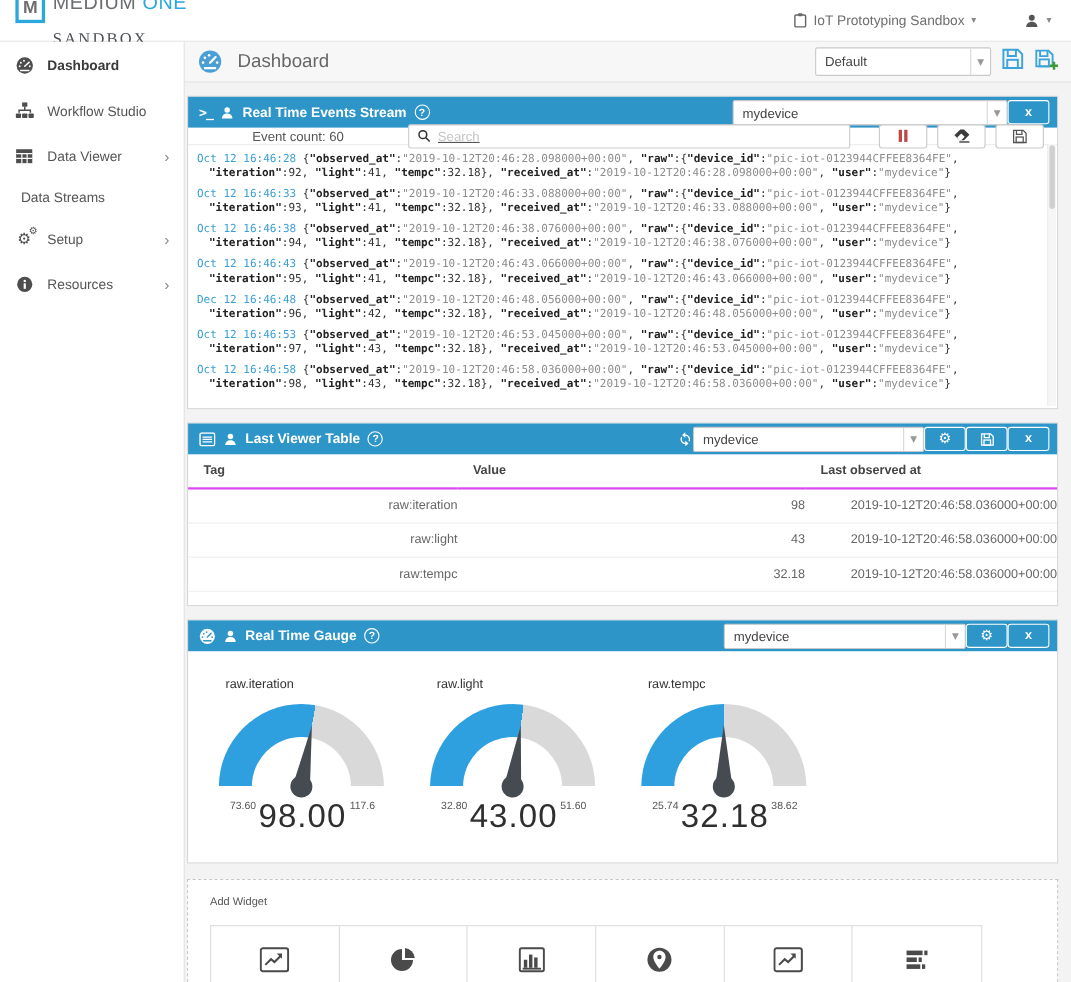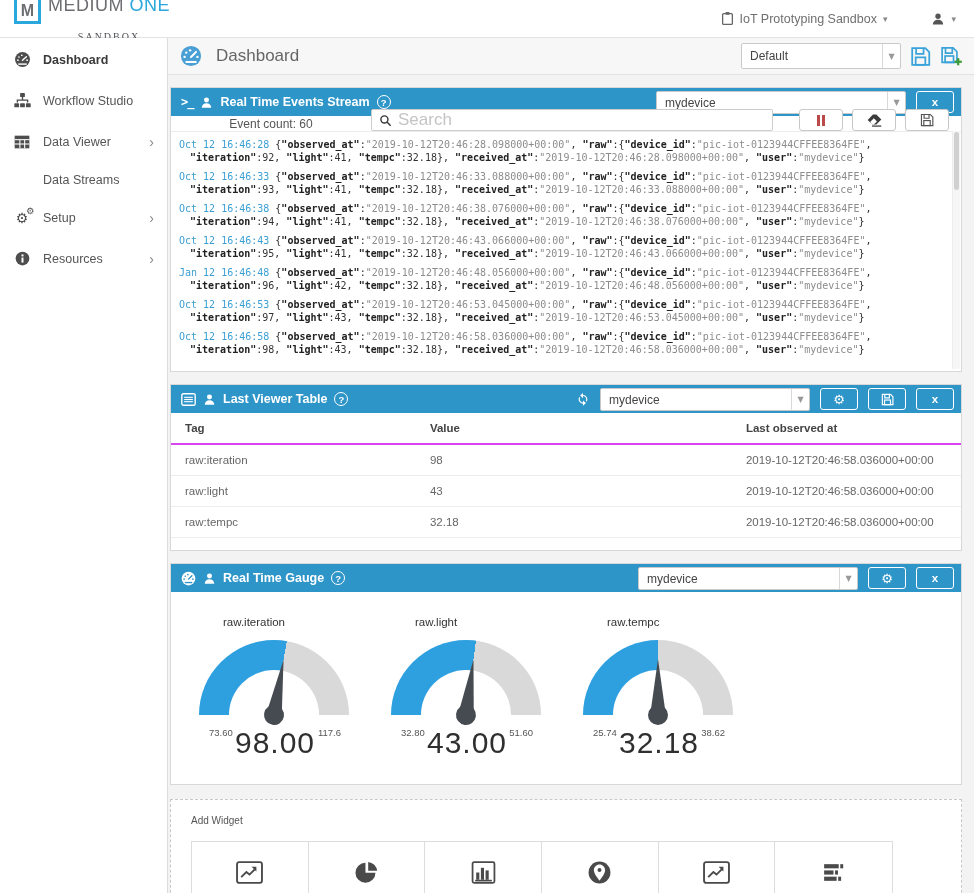--- a/index.html
+++ b/index.html
@@ -7,102 +7,102 @@
     font-family:"Liberation Sans", sans-serif; }
 
   
   .app-header { height:38px; display:flex; align-items:center; justify-content:space-between;
     padding:0 10px 0 14px; border-bottom:1px solid #e3e3e3; background:#fff; }
   .logo { display:flex; align-items:flex-start; }
   .logo-mark { width:27px; height:27px; border:3px solid #2aa7dc; color:#6d6e71; font-weight:bold;
     font-size:16px; display:grid; place-items:center; margin-right:7px; margin-top:2px; }
   .logo-brand { font-size:18px; letter-spacing:.5px; color:#6d6e71; font-weight:500; }
   .logo-brand .b2 { color:#2aa7dc; }
-  .logo-sub { font-family:"Liberation Serif", serif; font-size:10px; letter-spacing:2px;
-    color:#4f5256; text-align:center; margin-top:15px; }
+  .logo-sub { font-family:"Liberation Serif", serif; font-size:15px; letter-spacing:2px;
+    color:#4f5256; text-align:left; margin-top:15px; }
   .app-header-right { display:flex; align-items:center; gap:44px; margin-right:8px; }
   .env, .usr { display:flex; align-items:center; gap:6px; color:#6f6f6f; font-size:12.5px; cursor:pointer; }
   .caret { color:#888; font-size:9px; font-family:"DejaVu Sans", sans-serif; }
 
   
   .layout { display:flex; height:calc(100% - 38px); }
   .sidebar { width:168px; background:#fff; border-right:1px solid #dcdcdc; padding-top:1px; flex:none; }
   .side-item { height:41px; display:flex; align-items:center; padding:0 13px; font-size:12.5px;
     color:#555; cursor:pointer; }
   .side-item .sicon { width:18px; margin-right:12px; display:flex; justify-content:center; align-items:center; }
   .side-item .chev { margin-left:auto; color:#888; font-size:14px; }
   .chev.down { transform:rotate(90deg); display:inline-block; }
   .side-item.active { color:#3a3a3a; font-weight:bold; }
-  .side-sub { height:35px; padding-left:43px; font-weight:normal; }
+  .side-sub { height:35px; padding-left:19px; font-weight:normal; }
   .gear-duo { position:relative; font-family:"DejaVu Sans", sans-serif; color:#4d4d4d; }
   .gear-duo .g1 { font-size:14px; }
   .gear-duo .g2 { font-size:9px; position:absolute; top:-4px; right:-6px; }
 
   .main { flex:1; background:#f3f3f3; display:flex; flex-direction:column; overflow:hidden; }
   .page-head { height:37px; flex:none; background:#f7f7f7; border-bottom:1px solid #e2e2e2;
     display:flex; align-items:center; padding:0 12px; }
   .page-title { font-size:17px; color:#666; margin-left:14px; }
-  .ph-right { margin-left:auto; display:flex; align-items:center; gap:9px; }
+  .ph-right { margin-left:auto; display:flex; align-items:flex-start; gap:9px; }
   .content { flex:1; overflow:hidden; }
 
   
   .sel { display:flex; align-items:stretch; background:#fff; border:1px solid #c9c9c9;
     border-radius:2px; height:26px; font-size:12px; color:#444; cursor:pointer; }
   .sel .val { padding:5px 8px 0 8px; flex:1; white-space:nowrap; overflow:hidden; }
   .sel .caret-box { width:18px; border-left:1px solid #d8d8d8; display:grid; place-items:center;
     color:#999; font-size:8px; font-family:"DejaVu Sans", sans-serif; }
   .head-btn { min-width:38px; height:22px; border:1px solid #fff; border-radius:3px; background:transparent;
     color:#fff; display:grid; place-items:center; font-size:11.5px; font-weight:bold; cursor:pointer; }
   .tool-btn { width:44px; height:22px; border:1px solid #c9c9c9; border-radius:3px; background:#fff;
     display:flex; justify-content:center; align-items:center; gap:2px; margin-left:9px; cursor:pointer; }
 
   
   .panel { margin:12px 12px 0 2px; background:#fff; border:1px solid #d8d8d8; }
   .panel-head { background:#2e95c9; color:#fff; height:28px; display:flex; align-items:center;
     padding:0 7px 0 10px; gap:7px; }
   .panel-title { font-size:12.5px; font-weight:bold; }
   .help { width:14px; height:14px; border:1.5px solid #fff; border-radius:50%; font-size:9.5px;
     font-weight:bold; display:grid; place-items:center; flex:none; cursor:pointer; }
-  .head-right { margin-left:auto; display:flex; gap:10px; align-items:center; }
+  .head-right { margin-left:auto; display:flex; gap:0; align-items:center; }
   .term { font-family:"DejaVu Sans Mono", monospace; font-size:12px; font-weight:bold; letter-spacing:-1px; }
 
   
-  .ev-toolbar { display:flex; align-items:flex-end; height:16px; border-bottom:1px solid #ececec;
+  .ev-toolbar { display:flex; align-items:center; height:16px; border-bottom:1px solid #ececec;
     font-size:12px; color:#555; padding-right:12px; }
   .ev-count { width:200px; text-align:center; }
   .search-box { width:402px; height:22px; border:1px solid #ccc; border-radius:2px; display:flex;
     align-items:center; padding:0 7px; gap:6px; background:#fff; }
-  .search-box input { border:none; outline:none; flex:1; font-size:17px; color:#555;
-    font-family:"Liberation Sans", sans-serif; }
+  .search-box input { border:none; outline:none; flex:1; font-size:12px; color:#555;
+    font-family:"Liberation Sans", sans-serif;text-decoration:underline; }
   .search-box input::placeholder { color:#c4c4c4; }
   .ev-toolbar .spacer { flex:1; }
   .pbar { width:3px; height:11px; background:#b94a48; display:inline-block; }
   .log { height:239px; overflow:hidden; position:relative; padding:6px 16px 0 8px;
     font-family:"DejaVu Sans Mono", monospace; font-size:10px; line-height:13px; color:#333; }
   .log-row { margin-bottom:6px; white-space:nowrap; }
   .log-line.indent { padding-left:11px; }
   .log-time { color:#3c9fd4; }
   .k { font-weight:bold; color:#222; }
   .s { color:#8c8c8c; }
   .n { color:#333; }
   .vscroll { position:absolute; right:1px; top:1px; bottom:2px; width:8px; background:#f6f6f6;
     border-left:1px solid #ededed; }
   .vthumb { height:58px; background:#d0d0d0; border-radius:4px; margin:1px; }
 
   
   .lv-table { width:100%; border-collapse:collapse; font-size:11.5px; margin-bottom:12px; }
   .lv-table th { text-align:left; color:#444; font-weight:bold; padding:9px 0 9px 14px;
     border-bottom:2px solid #d946ef;margin-top:24px; }
-  .lv-table td { color:#666; padding:9px 0 9px 14px; border-bottom:1px solid #ededed; }
+  .lv-table td { color:#666; padding:9px 0 9px 14px; border-bottom:1px solid #ededed;text-align:right; }
   .lv-table th:nth-child(1){ width:31%; } .lv-table th:nth-child(2){ width:40%; }
 
   
   .gauges { display:flex; padding:24px 0 24px 28px; gap:40px; }
   .gauge-block { width:152px; }
-  .gauge-label { font-size:11.5px; color:#333; margin:0 0 12px 24px; }
+  .gauge-label { font-size:11.5px; color:#333; margin:0 0 12px 6px; }
   .gauge-area { position:relative; width:150px; height:85px; }
   .gauge-arc-fill { position:absolute; left:0; top:0; width:150px; height:150px; border-radius:50%; }
   .gauge-hole { position:absolute; left:30px; top:30px; width:90px; height:45px;
     border-radius:90px 90px 0 0; background:#fff; }
   .gauge-needle { position:absolute; left:calc(50% - 10px); top:19px; width:20px; height:66px;
     transform-origin:50% 56px; z-index:2; }
   .needle-tri { position:absolute; left:50%; transform:translateX(-50%); top:0; width:0; height:0;
     border-left:7px solid transparent; border-right:7px solid transparent; border-bottom:50px solid #454b51; }
   .needle-base { position:absolute; bottom:0; left:50%; transform:translateX(-50%); width:20px;
     height:20px; border-radius:50%; background:#454b51; }
@@ -330,21 +330,21 @@
             </div>
             <div class="log-row">
               <div class="log-line"><span class="log-time">Oct 12 16:46:38  </span><span>{</span><span class="k">"observed_at"</span><span>:</span><span class="s">"2019-10-12T20:46:38.076000+00:00"</span><span>, </span><span class="k">"raw"</span><span>:{</span><span class="k">"device_id"</span><span>:</span><span class="s">"pic-iot-0123944CFFEE8364FE"</span><span>,</span></div>
               <div class="log-line indent"><span class="k">"iteration"</span><span>:</span><span class="n">94</span><span>, </span><span class="k">"light"</span><span>:</span><span class="n">41</span><span>, </span><span class="k">"tempc"</span><span>:</span><span class="n">32.18</span><span>}, </span><span class="k">"received_at"</span><span>:</span><span class="s">"2019-10-12T20:46:38.076000+00:00"</span><span>, </span><span class="k">"user"</span><span>:</span><span class="s">"mydevice"</span><span>}</span></div>
             </div>
             <div class="log-row">
               <div class="log-line"><span class="log-time">Oct 12 16:46:43  </span><span>{</span><span class="k">"observed_at"</span><span>:</span><span class="s">"2019-10-12T20:46:43.066000+00:00"</span><span>, </span><span class="k">"raw"</span><span>:{</span><span class="k">"device_id"</span><span>:</span><span class="s">"pic-iot-0123944CFFEE8364FE"</span><span>,</span></div>
               <div class="log-line indent"><span class="k">"iteration"</span><span>:</span><span class="n">95</span><span>, </span><span class="k">"light"</span><span>:</span><span class="n">41</span><span>, </span><span class="k">"tempc"</span><span>:</span><span class="n">32.18</span><span>}, </span><span class="k">"received_at"</span><span>:</span><span class="s">"2019-10-12T20:46:43.066000+00:00"</span><span>, </span><span class="k">"user"</span><span>:</span><span class="s">"mydevice"</span><span>}</span></div>
             </div>
             <div class="log-row">
-              <div class="log-line"><span class="log-time">Jan 12 16:46:48  </span><span>{</span><span class="k">"observed_at"</span><span>:</span><span class="s">"2019-10-12T20:46:48.056000+00:00"</span><span>, </span><span class="k">"raw"</span><span>:{</span><span class="k">"device_id"</span><span>:</span><span class="s">"pic-iot-0123944CFFEE8364FE"</span><span>,</span></div>
+              <div class="log-line"><span class="log-time">Dec 12 16:46:48  </span><span>{</span><span class="k">"observed_at"</span><span>:</span><span class="s">"2019-10-12T20:46:48.056000+00:00"</span><span>, </span><span class="k">"raw"</span><span>:{</span><span class="k">"device_id"</span><span>:</span><span class="s">"pic-iot-0123944CFFEE8364FE"</span><span>,</span></div>
               <div class="log-line indent"><span class="k">"iteration"</span><span>:</span><span class="n">96</span><span>, </span><span class="k">"light"</span><span>:</span><span class="n">42</span><span>, </span><span class="k">"tempc"</span><span>:</span><span class="n">32.18</span><span>}, </span><span class="k">"received_at"</span><span>:</span><span class="s">"2019-10-12T20:46:48.056000+00:00"</span><span>, </span><span class="k">"user"</span><span>:</span><span class="s">"mydevice"</span><span>}</span></div>
             </div>
             <div class="log-row">
               <div class="log-line"><span class="log-time">Oct 12 16:46:53  </span><span>{</span><span class="k">"observed_at"</span><span>:</span><span class="s">"2019-10-12T20:46:53.045000+00:00"</span><span>, </span><span class="k">"raw"</span><span>:{</span><span class="k">"device_id"</span><span>:</span><span class="s">"pic-iot-0123944CFFEE8364FE"</span><span>,</span></div>
               <div class="log-line indent"><span class="k">"iteration"</span><span>:</span><span class="n">97</span><span>, </span><span class="k">"light"</span><span>:</span><span class="n">43</span><span>, </span><span class="k">"tempc"</span><span>:</span><span class="n">32.18</span><span>}, </span><span class="k">"received_at"</span><span>:</span><span class="s">"2019-10-12T20:46:53.045000+00:00"</span><span>, </span><span class="k">"user"</span><span>:</span><span class="s">"mydevice"</span><span>}</span></div>
             </div>
             <div class="log-row">
               <div class="log-line"><span class="log-time">Oct 12 16:46:58  </span><span>{</span><span class="k">"observed_at"</span><span>:</span><span class="s">"2019-10-12T20:46:58.036000+00:00"</span><span>, </span><span class="k">"raw"</span><span>:{</span><span class="k">"device_id"</span><span>:</span><span class="s">"pic-iot-0123944CFFEE8364FE"</span><span>,</span></div>
               <div class="log-line indent"><span class="k">"iteration"</span><span>:</span><span class="n">98</span><span>, </span><span class="k">"light"</span><span>:</span><span class="n">43</span><span>, </span><span class="k">"tempc"</span><span>:</span><span class="n">32.18</span><span>}, </span><span class="k">"received_at"</span><span>:</span><span class="s">"2019-10-12T20:46:58.036000+00:00"</span><span>, </span><span class="k">"user"</span><span>:</span><span class="s">"mydevice"</span><span>}</span></div>
             </div>

